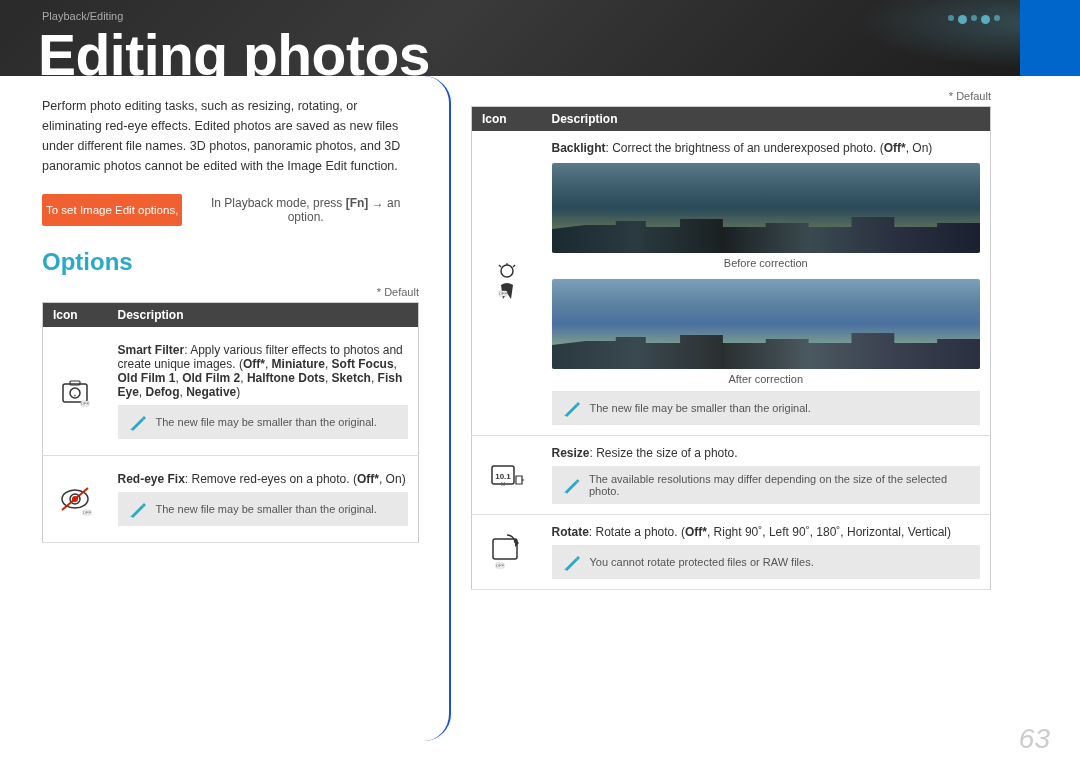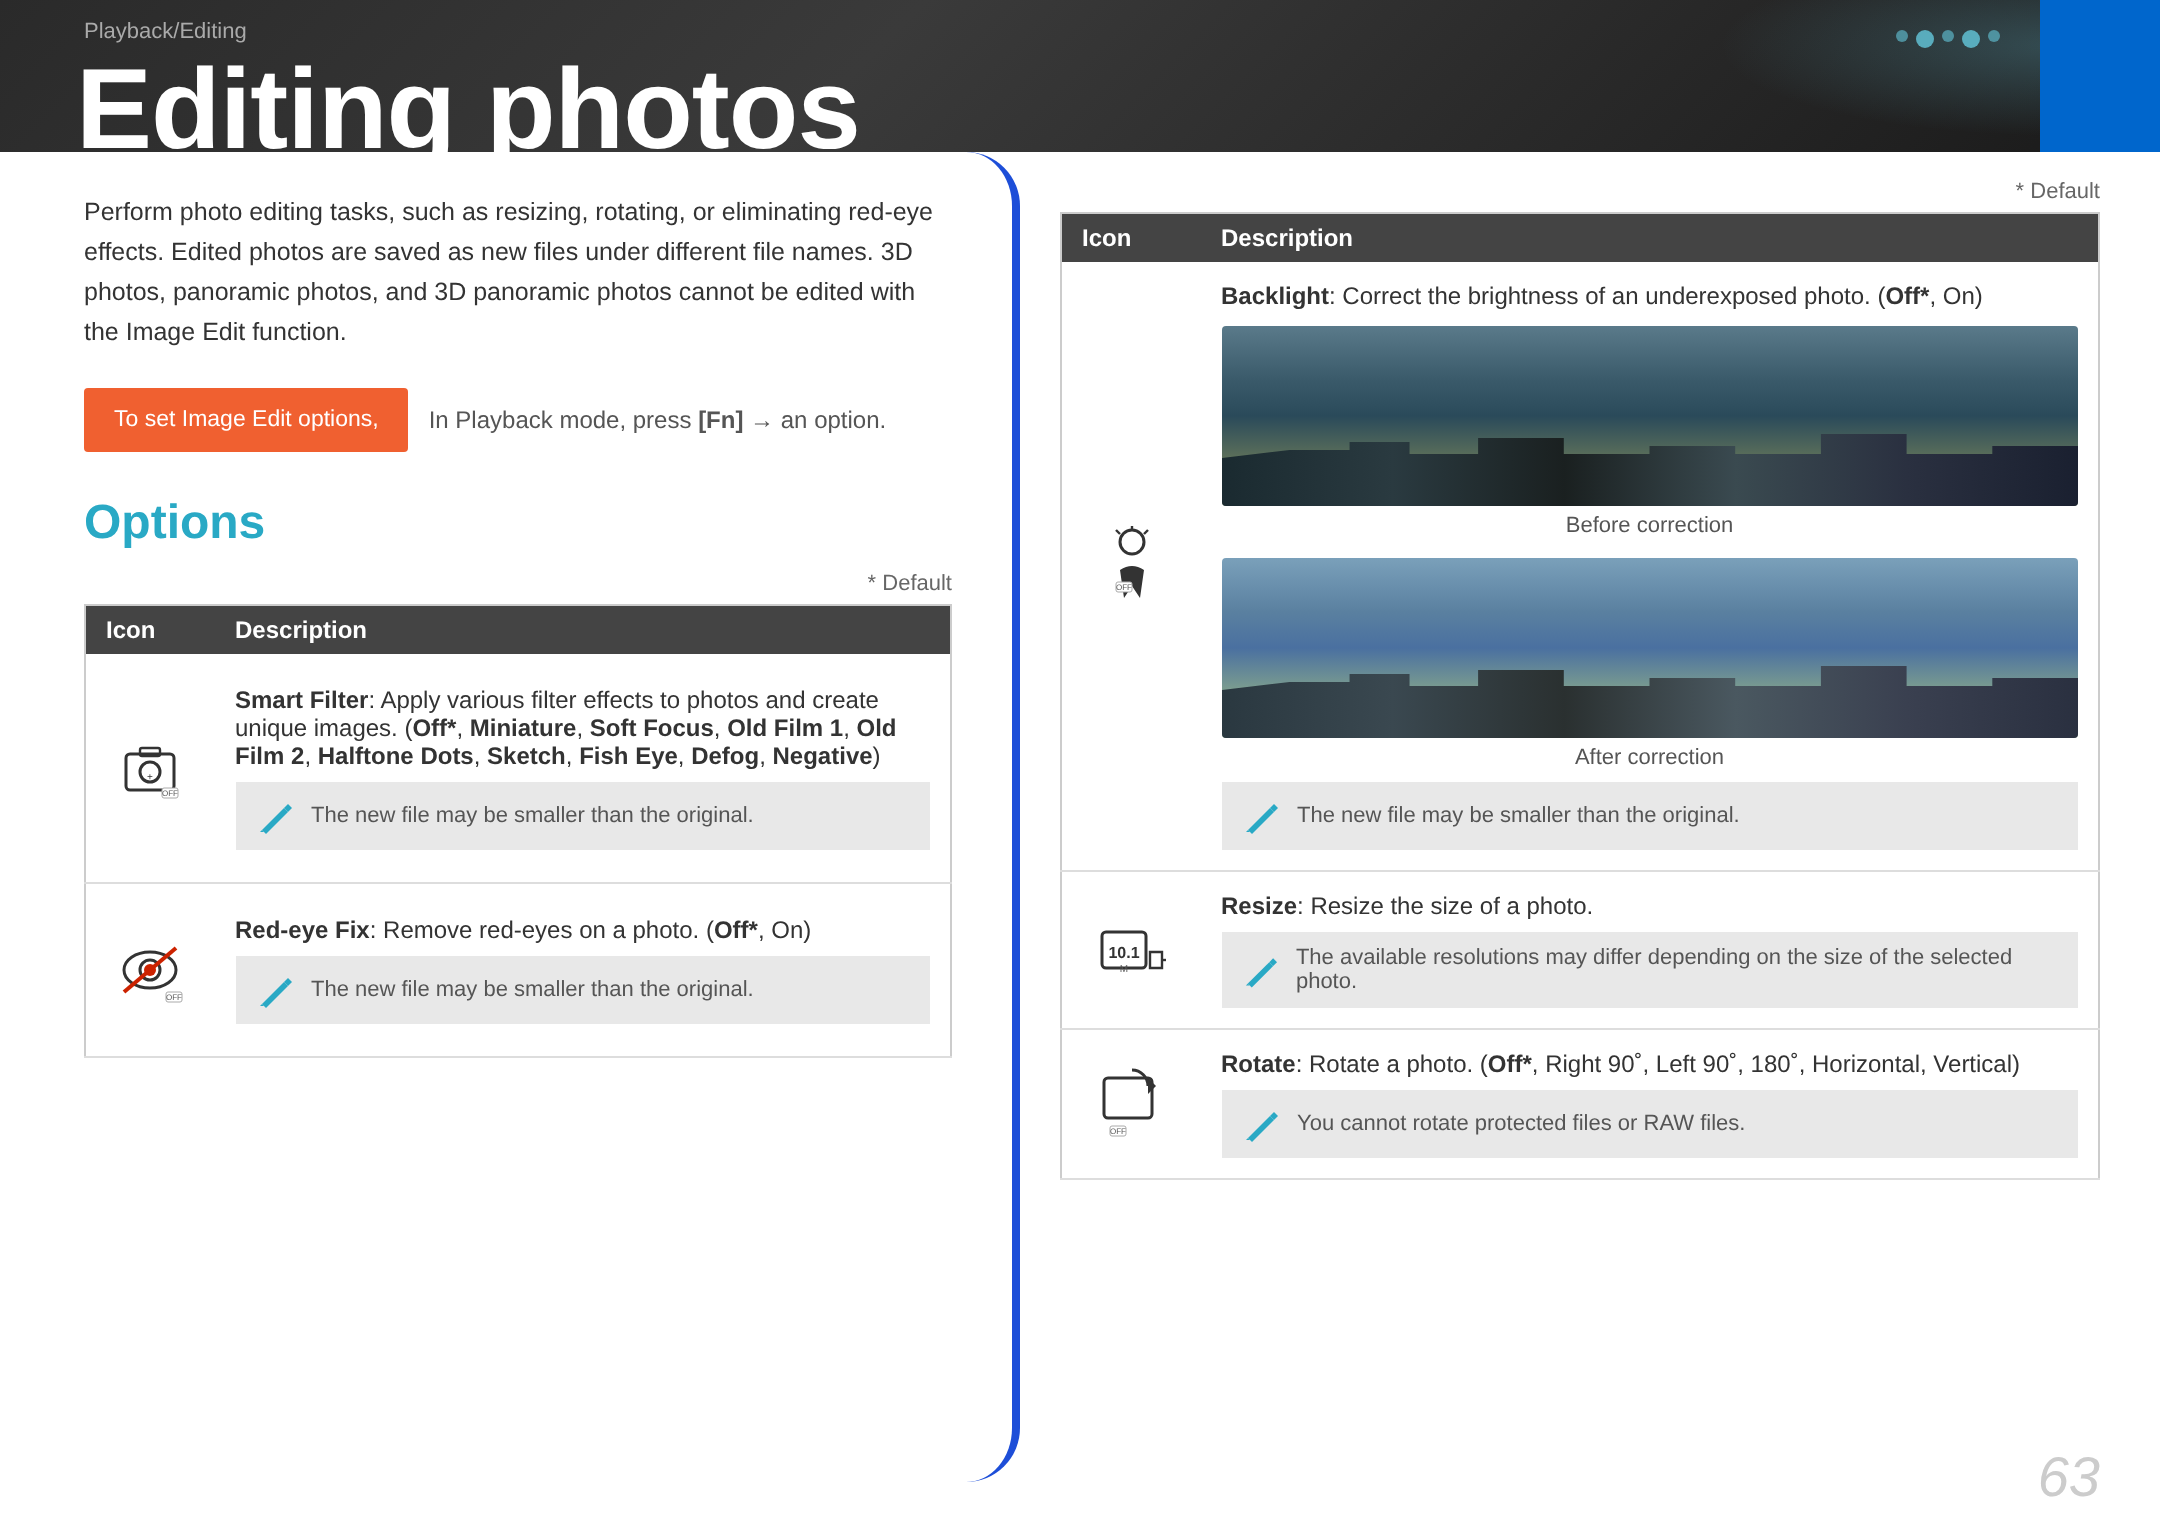--- a/index.html
+++ b/index.html
@@ -69,54 +69,55 @@
 
     
     .main-content {
       display: flex;
       height: 665px;
       padding: 0;
     }
 
     
     .left-col {
-      width: 510px;
+      width: 451px;
       padding: 20px 30px 20px 42px;
-      border-right: 4px solid #1d4ed8;
+      border-right: 2px solid #1d4ed8;
       border-radius: 27px;
     }
 
     .intro-text {
       font-size: 12.5px;
       color: #333;
       line-height: 1.6;
       margin-bottom: 18px;
     }
 
     .tip-box {
       background: #f06030;
       color: #fff;
-      padding: 8px 15px;
+      padding: 8px 4px;
       font-size: 11.5px;
       border-radius: 2px;
       cursor: pointer;
       display: inline-block;
       margin-right: 10px;
       line-height: 1.4;
       vertical-align: top;
     }
     .tip-row {
       display: flex;
       align-items: center;
       margin-bottom: 22px;
     }
     .tip-instruction {
       font-size: 12px;
       color: #555;
       flex: 1;
+      text-align: center;
     }
 
     .section-title {
       font-size: 24px;
       color: #29a9c5;
       font-weight: bold;
       margin-bottom: 10px;
     }
 
     .default-note {

